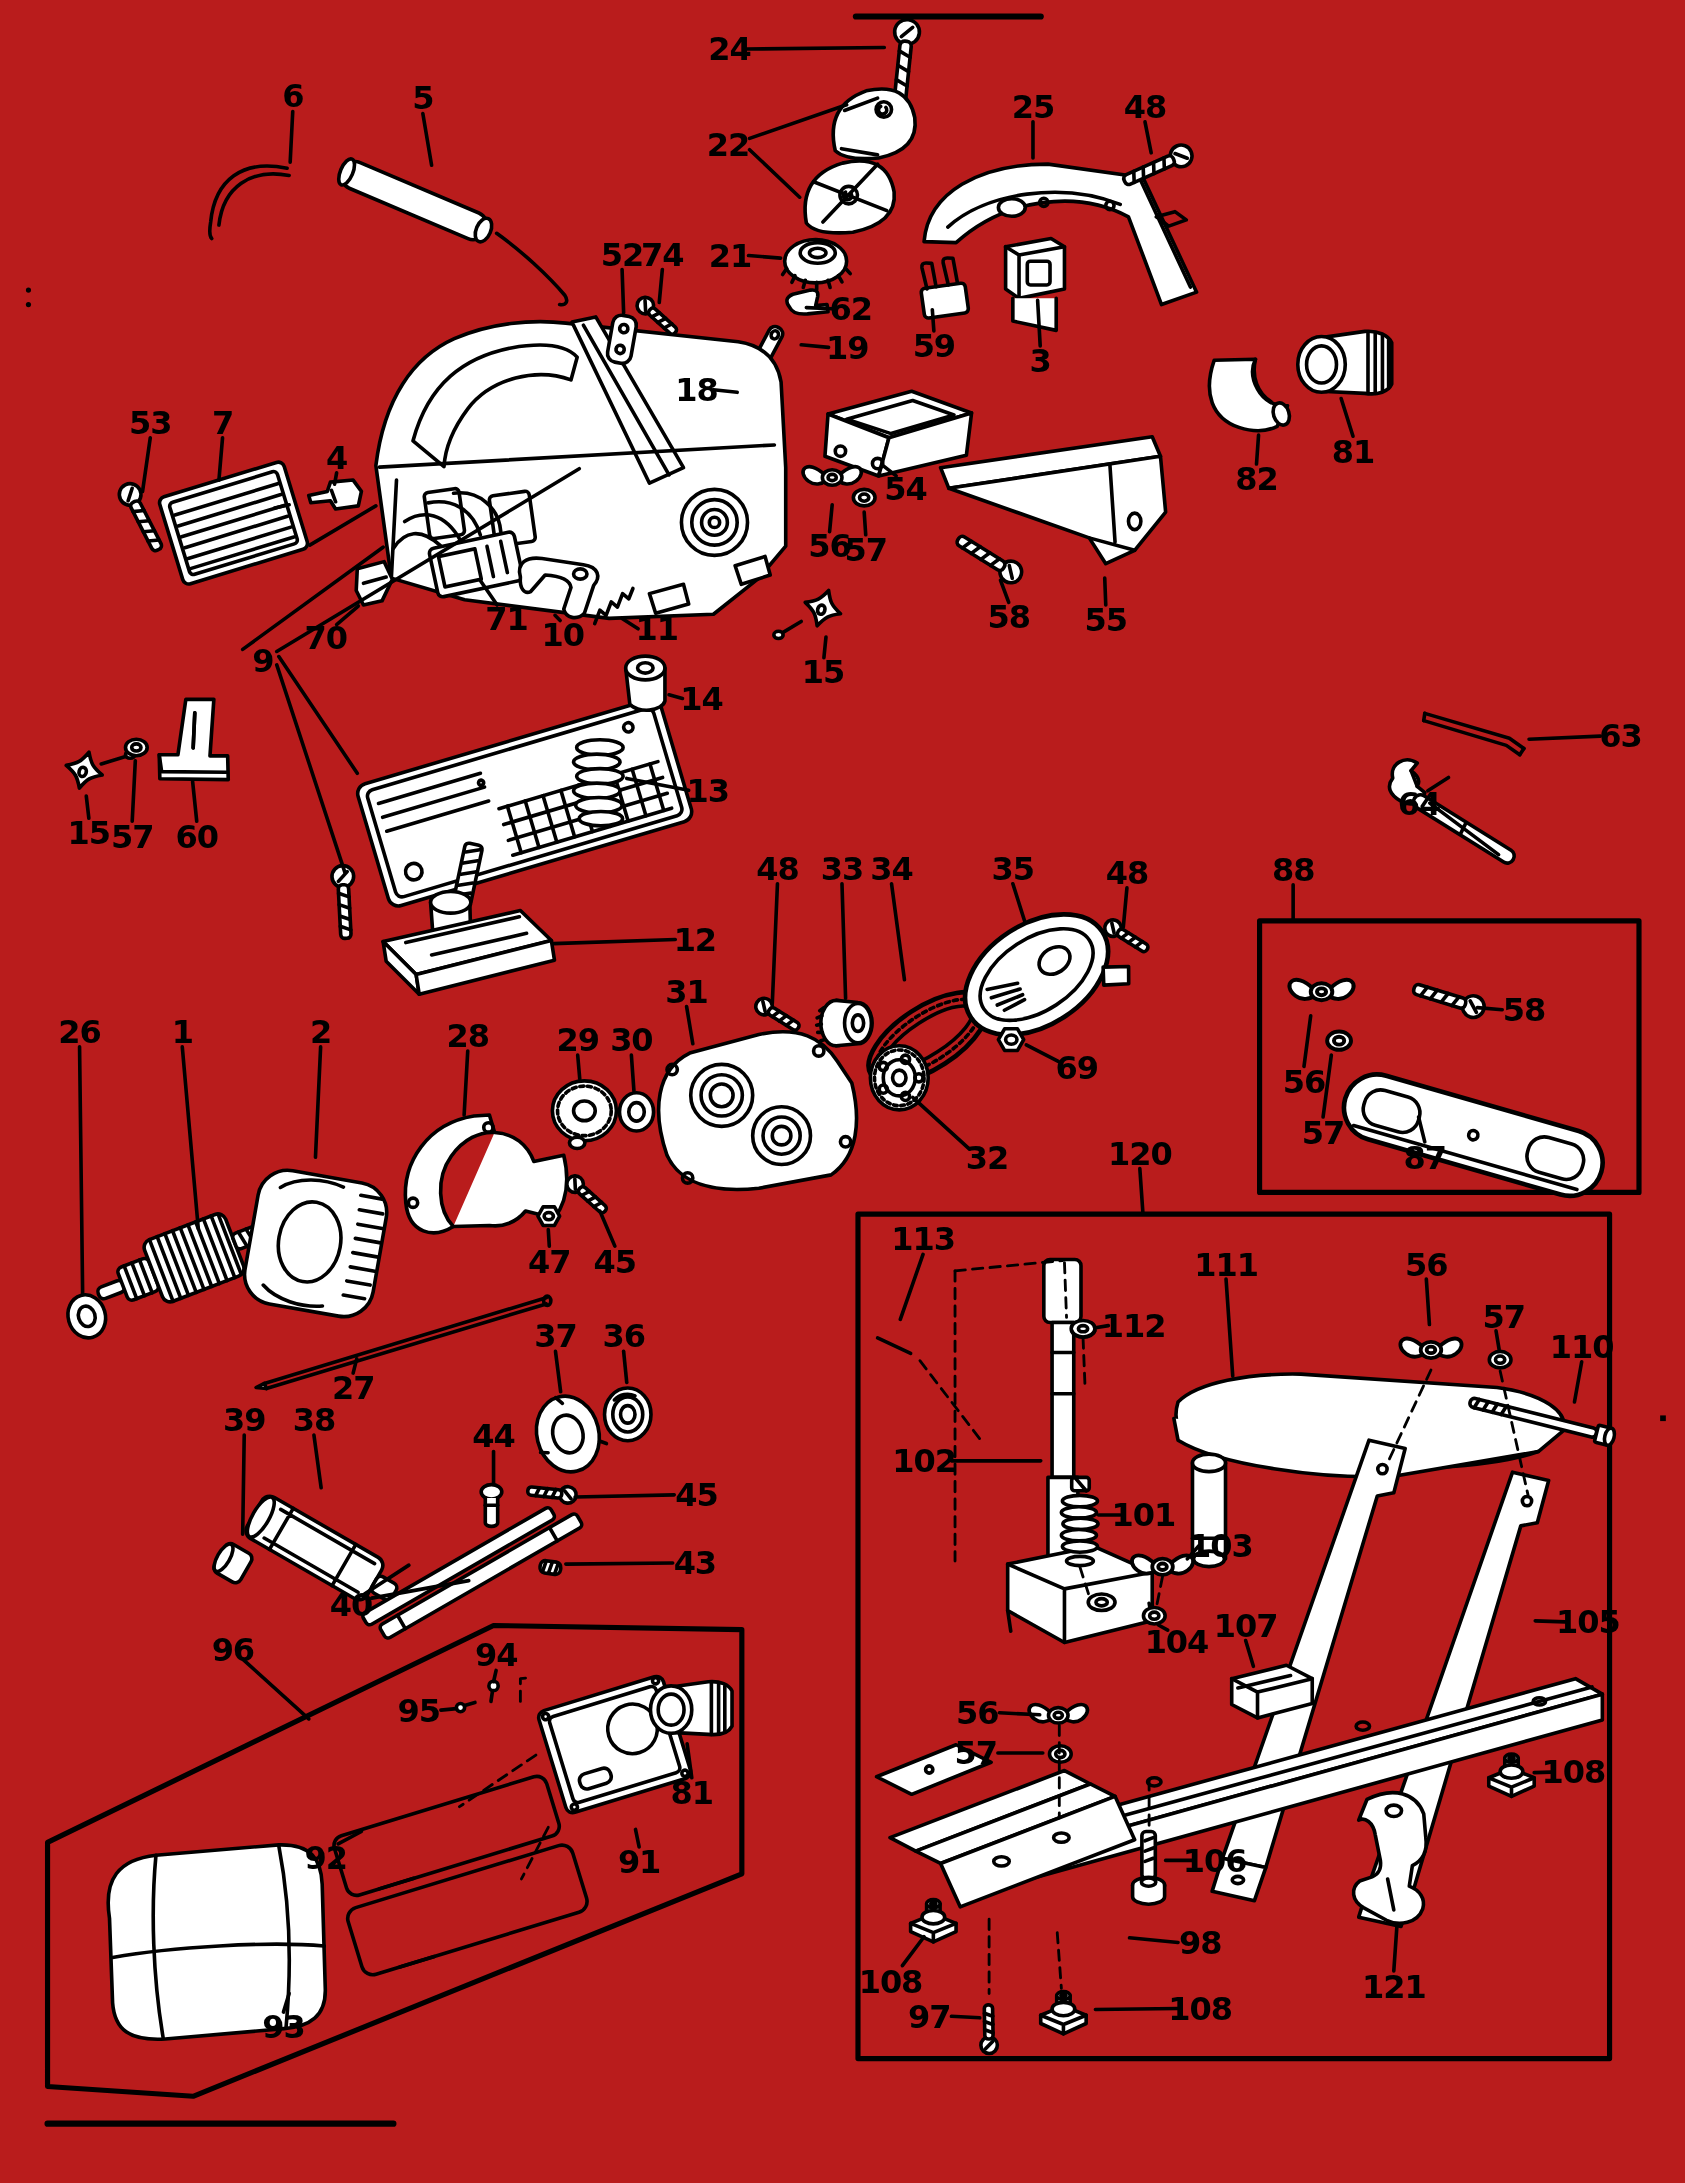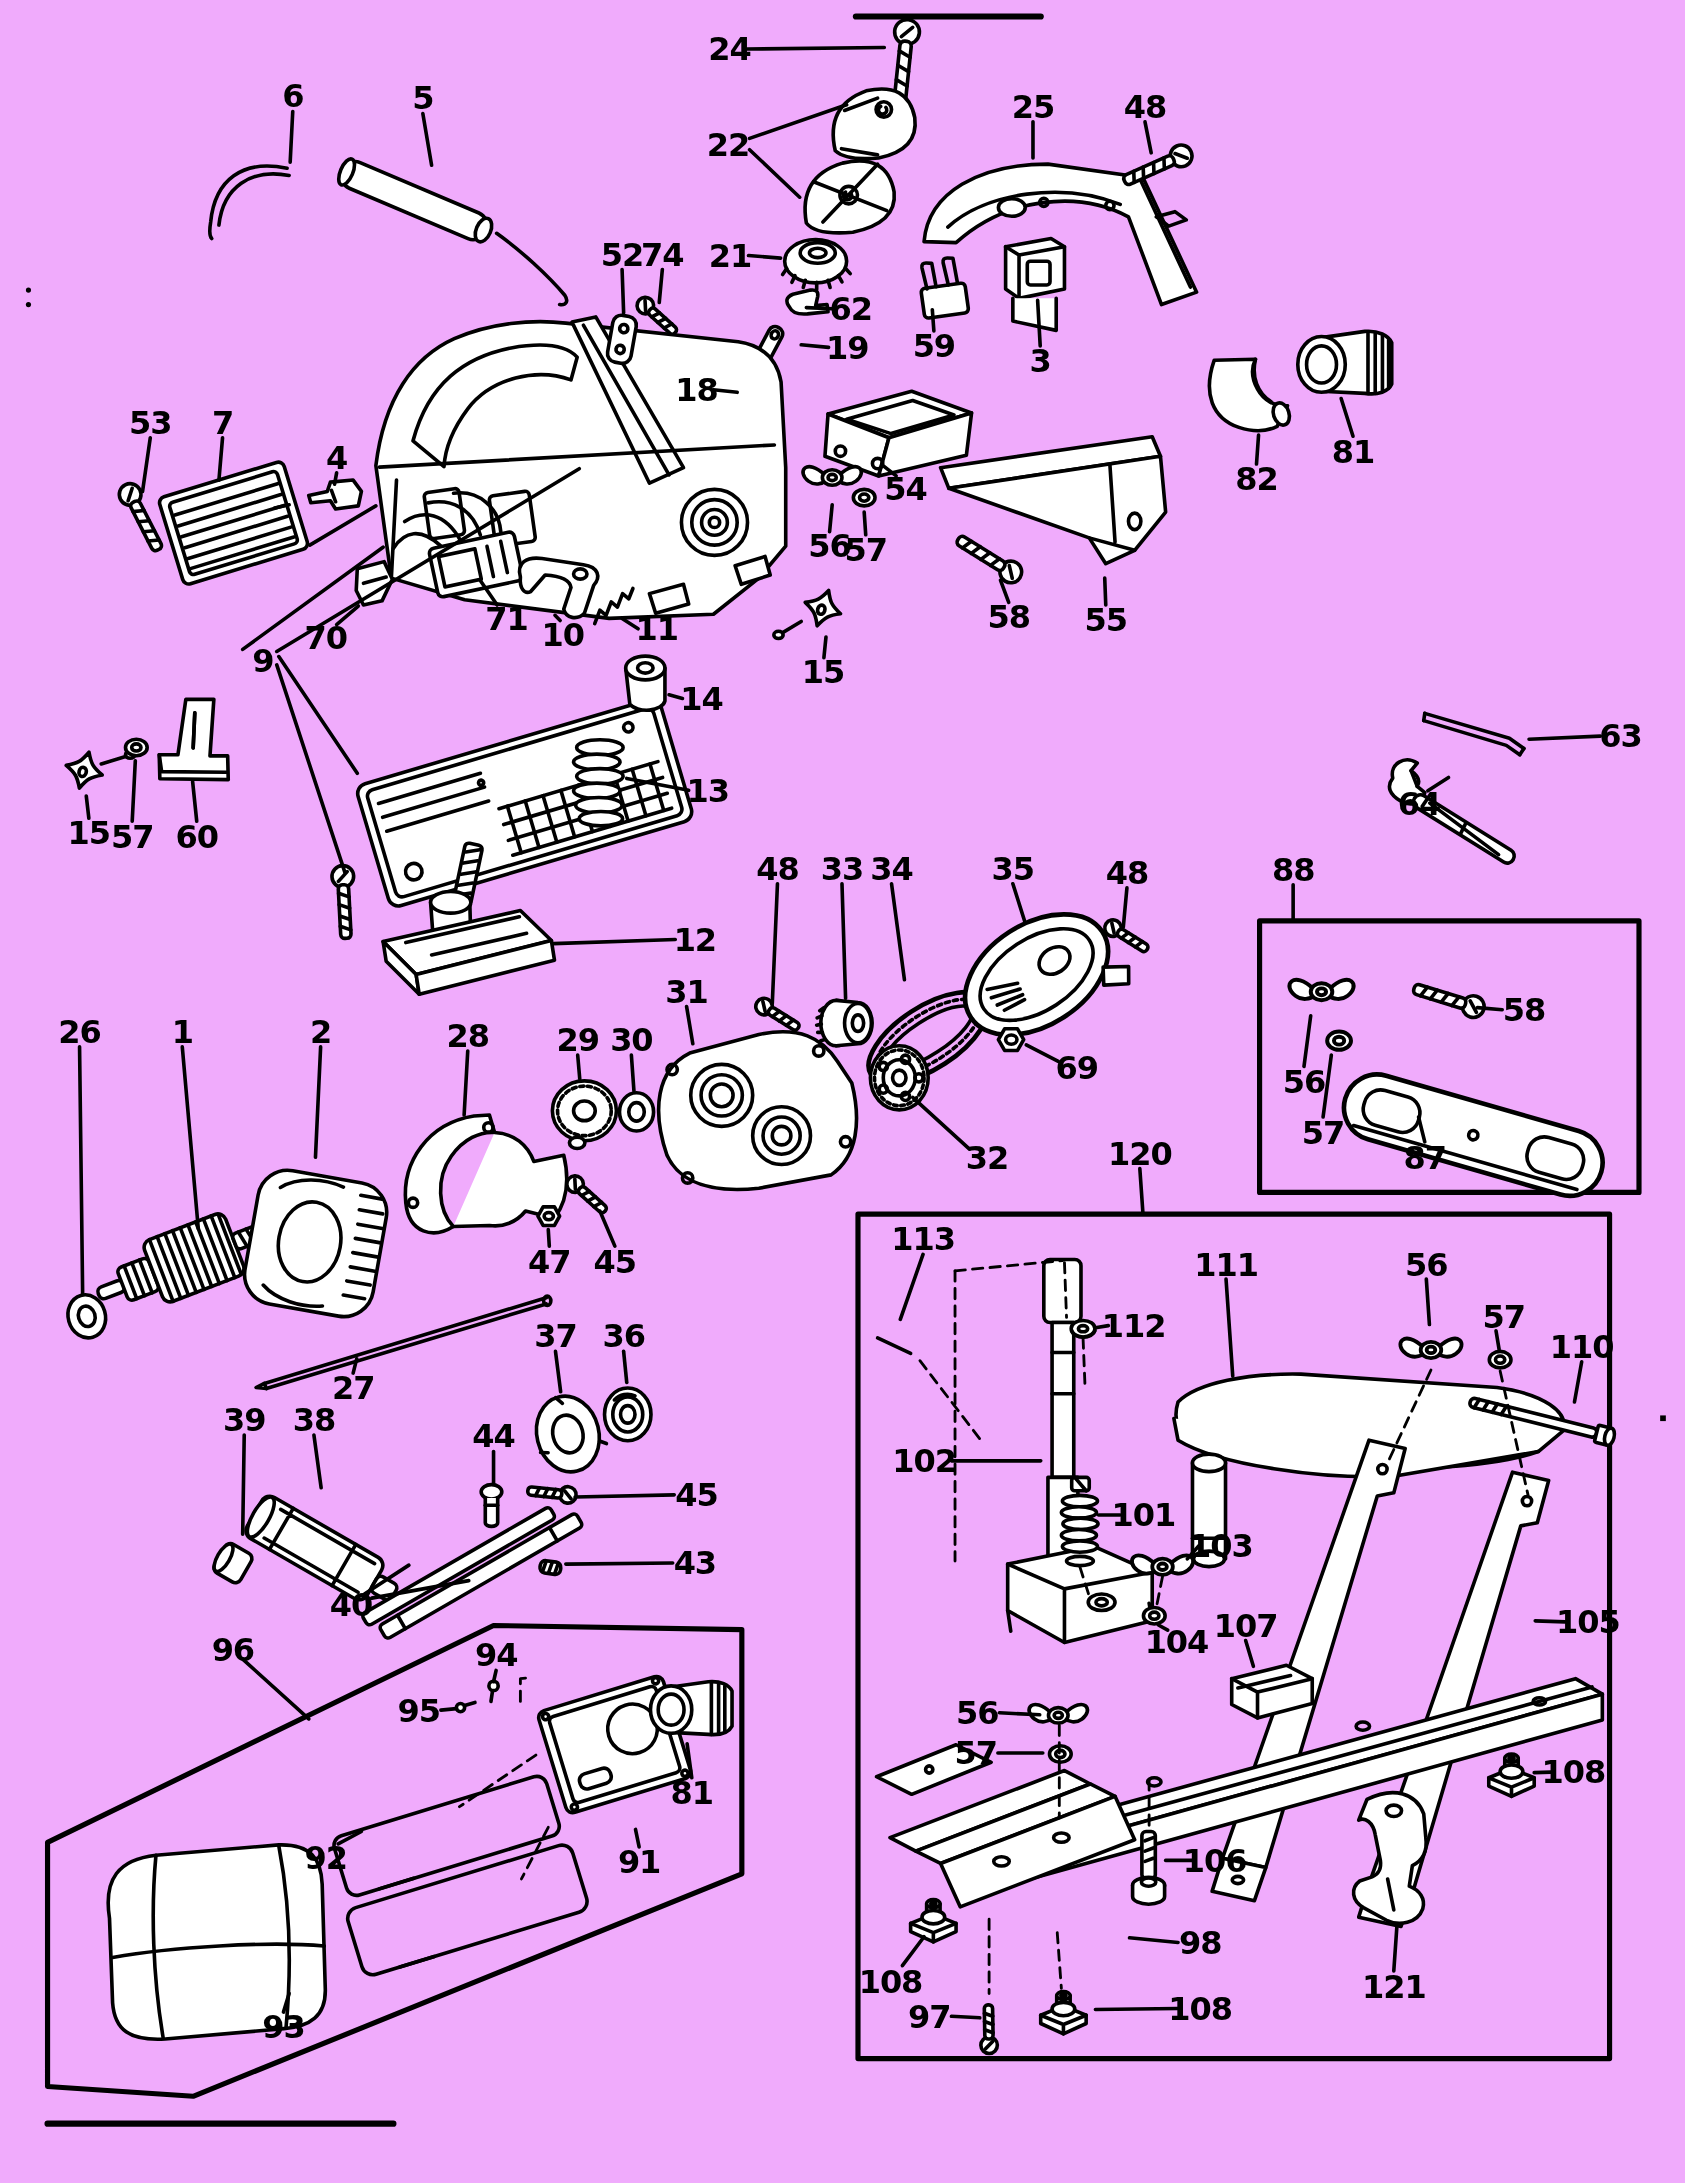--- a/index.html
+++ b/index.html
@@ -1,16 +1,16 @@
 <!DOCTYPE html>
 <html style="font-size:8.3px"><head>
 <meta charset="utf-8">
 <style>
   html,body{margin:0;padding:0;background:#e8e8e8}
-  .page{position:relative;width:1685px;height:2183px;background:#f0abfc;overflow:hidden}
+  .page{position:relative;width:1685px;height:2183px;background:#b91c1c;overflow:hidden}
   svg{position:absolute;inset:0}
   path,line,rect,ellipse,circle,polyline,polygon{stroke:#000;stroke-width:7;fill:none;stroke-linecap:round;stroke-linejoin:round}
   .f{fill:#fff}
   .k{fill:#000;stroke:none}
   .ld{stroke-width:5.5}
   .bx{stroke-width:10}
   .dsh{stroke-dasharray:20 14;stroke-width:5.5}
   .rule{stroke-width:12}
   .thk{stroke-width:9}
   text{fill:#000;stroke:none;font:700 62px "DejaVu Sans",sans-serif;text-anchor:middle;letter-spacing:-2px}

